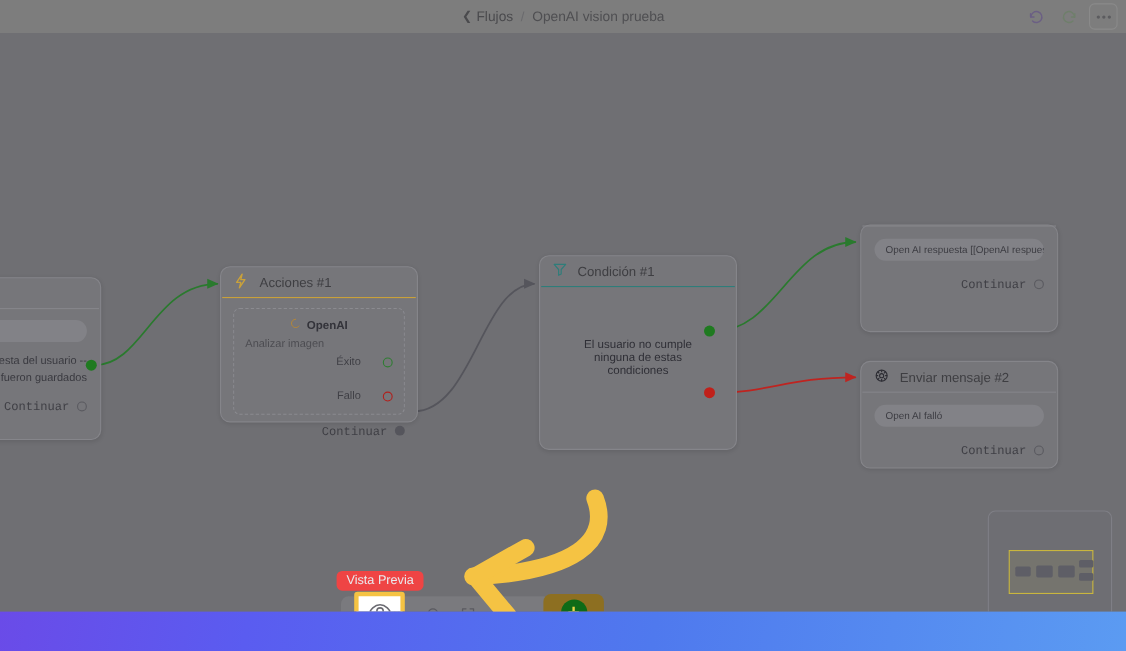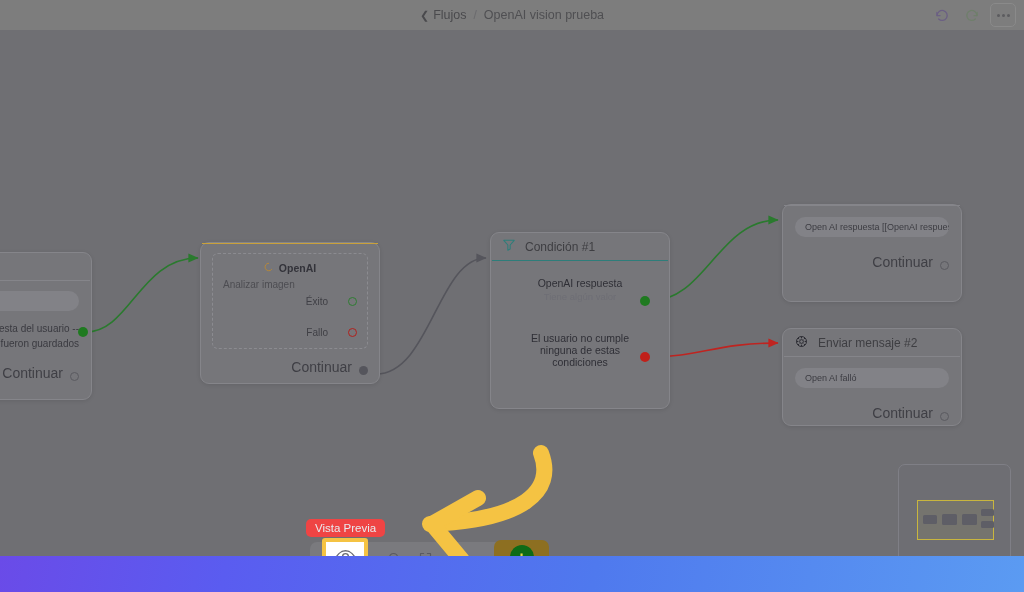--- a/index.html
+++ b/index.html
@@ -83,22 +83,22 @@
   .prov-sub {
     font-size: 10px; color: #4d4d52; margin-top: 5px;
   }
   .out-row {
     display: flex; align-items: center; justify-content: flex-end;
     gap: 20px; font-size: 10px; color: #3f3f45; margin-top: 6px;
   }
   .ring { width: 9px; height: 9px; border-radius: 50%; border: 1.5px solid #2f7d32; background: transparent; }
   .ring.red { border-color: #b1201c; }
   .cont-row {
-    display: flex; align-items: flex-end; justify-content: flex-end; gap: 7px;
-    font-size: 14px; color: #3f3f45;
+    display: flex; align-items: flex-start; justify-content: flex-end; gap: 7px;
+    font-size: 11px; color: #3f3f45; font-family: Liberation Mono, monospace;
   }
   .dot-filled { width: 9px; height: 9px; border-radius: 50%; background: #55555c; }
   .ring-open { width: 9px; height: 9px; border-radius: 50%; border: 1.3px solid #5a5a60; }
 
   .pill {
     background: #828287; border-radius: 11px; height: 20px;
     display: flex; align-items: center; padding: 0 10px;
     font-size: 9px; color: #3c3c42; overflow: hidden; white-space: nowrap;
   }
 
@@ -233,20 +233,28 @@
         </div>
         <div class="cont-row" style="margin-top:14px;">
           <span>Continuar</span>
           <span class="ring-open"></span>
         </div>
       </div>
     </div>
     <div style="position:absolute;left:78px;top:297px;width:10px;height:10px;border-radius:50%;background:#1f7a20;"></div>
 
     <div class="node" style="left:200px; top:212px; width:180px; height:142px;">
+      <div class="node-head">
+        <span>
+          <svg width="15" height="15" viewBox="0 0 24 24" fill="none" stroke="#c9a13a" stroke-width="2" stroke-linejoin="round" stroke-linecap="round">
+            <path d="M13 2 L5 14 h6 l-2 8 8-12 h-6 z"></path>
+          </svg>
+        </span>
+        <span class="ntitle">Acciones #1</span>
+      </div>
       <div class="node-rule" style="background:#c9a13a;"></div>
       <div class="node-body" style="padding:9px 11px 6px;">
         <div class="dashed-box">
           <div class="prov-row">
             <span>
               <svg width="10" height="10" viewBox="0 0 24 24" fill="none" stroke="#c08a2e" stroke-width="2">
                 <path d="M12 3a9 9 0 1 0 7 14"></path>
               </svg>
             </span>
             <span>OpenAI</span>
@@ -272,24 +280,20 @@
       <div class="node-head">
         <span>
           <svg width="14" height="14" viewBox="0 0 24 24" fill="none" stroke="#2e7d7a" stroke-width="1.8" stroke-linejoin="round" stroke-linecap="round">
             <path d="M3 4 h18 l-7 8 v7 l-4 2 v-9 z"></path>
           </svg>
         </span>
         <span class="ntitle">Condición #1</span>
       </div>
       <div class="node-rule" style="background:#2e7d7a;"></div>
       <div class="node-body" style="padding:16px 22px 8px;">
-        <div class="cond-row">
-          <div class="cond-main">OpenAI respuesta</div>
-          <div class="cond-sub">Tiene algún valor</div>
-        </div>
         <div class="cond-row" style="margin-top:30px;">
           <div class="cond-main">El usuario no cumple ninguna de estas condiciones</div>
         </div>
       </div>
     </div>
     <div class="cond-dot green" style="left:640px; top:266px;"></div>
     <div class="cond-dot red" style="left:640px; top:322px;"></div>
 
     <div class="node" style="left:782px; top:174px; width:180px; height:98px;">
       <div class="node-rule" style="background:#85858a;"></div>

